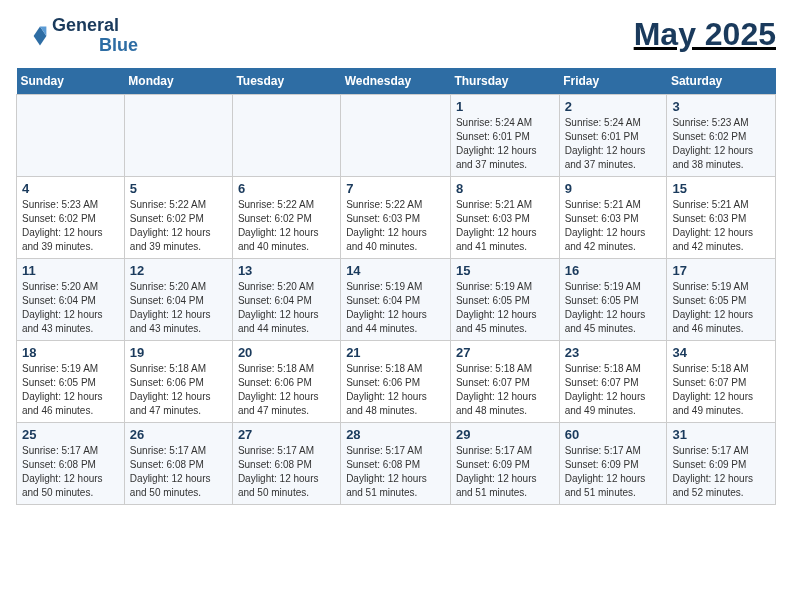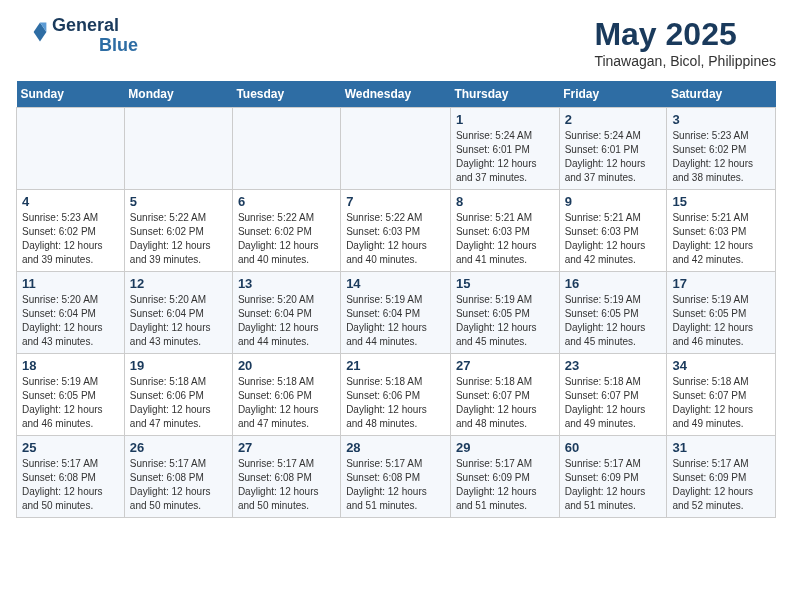--- a/index.html
+++ b/index.html
@@ -11,34 +11,36 @@
       padding: 16px;
     }
     .header {
       display: flex;
       justify-content: space-between;
       align-items: flex-start;
       margin-bottom: 12px;
     }
     .logo {
       display: flex;
+      align-items: center;
     }
     .logo-text {
       font-size: 18px;
       font-weight: bold;
       color: #1a3a5c;
       line-height: 1.1;
     }
     .logo-icon {
       width: 32px;
       height: 32px;
       margin-right: 4px;
     }
     .title-area {
-      text-align: left;
+      text-align: right;
+      text-decoration: underline;
     }
     .month-title {
       font-size: 32px;
       font-weight: bold;
       color: #1a3a5c;
     }
     .location {
       font-size: 14px;
       color: #333;
     }
@@ -95,21 +97,20 @@
       <polygon points="30,8 38,20 30,32 22,20" fill="#2e6da4"></polygon>
       <polygon points="30,8 38,8 38,20" fill="#5b9bd5"></polygon>
     </svg>
     <div class="logo-text">
       <div>General</div>
       <div style="color:#2e6da4;margin-left:47px;">Blue</div>
     </div>
   </div>
   <div class="title-area">
     <div class="month-title">May 2025</div>
-    <div class="location">Tinawagan, Bicol, Philippines</div>
   </div>
 </div>
 
 <table>
   <thead>
     <tr id="header-row">
         <th>Sunday</th>
         <th>Monday</th>
         <th>Tuesday</th>
         <th>Wednesday</th>

